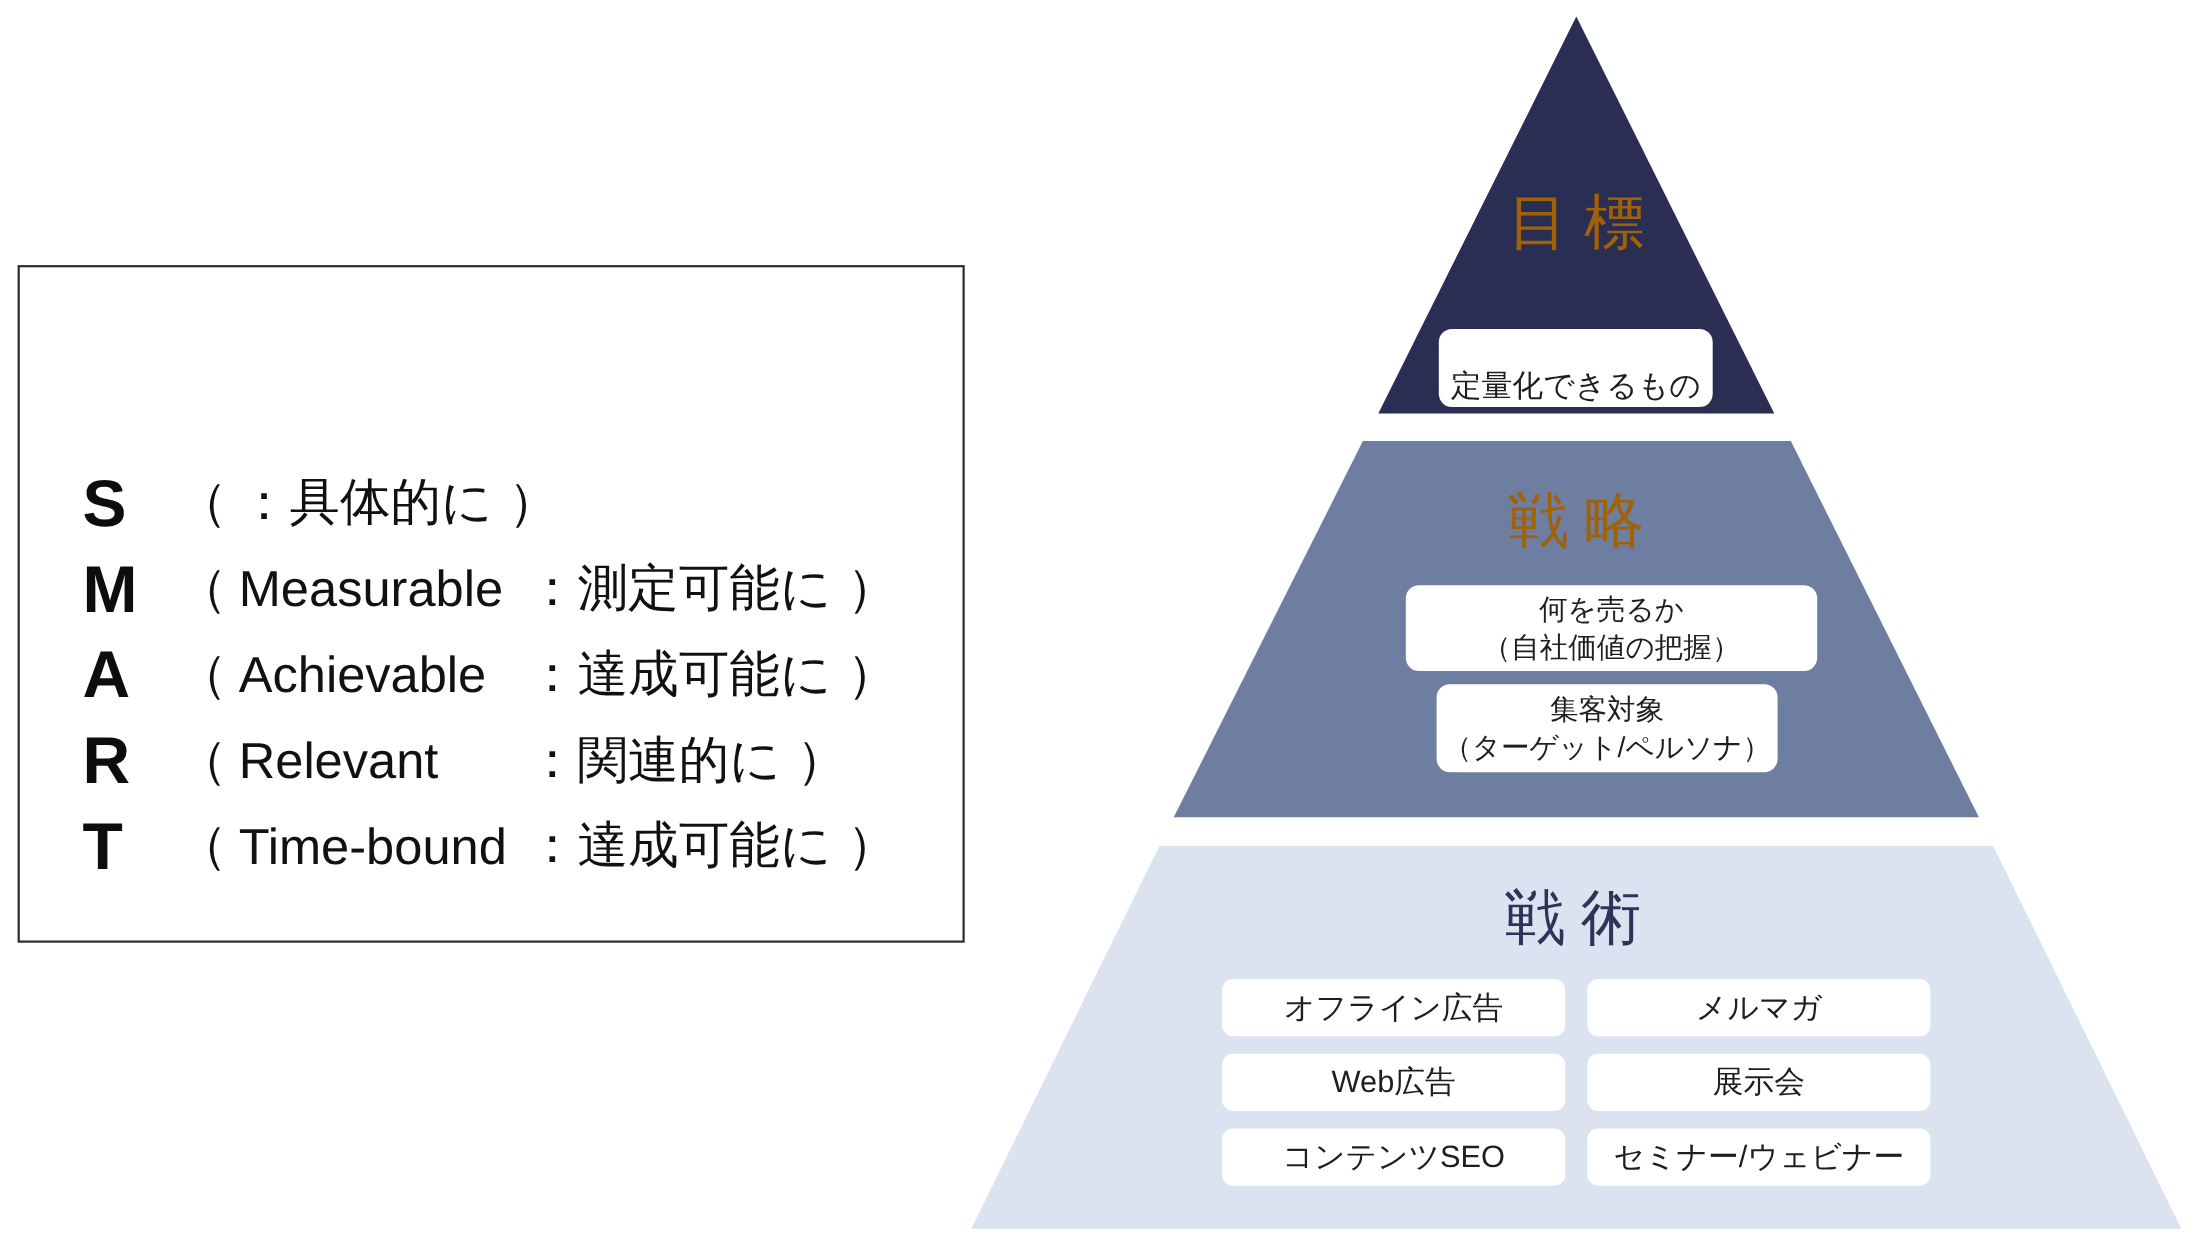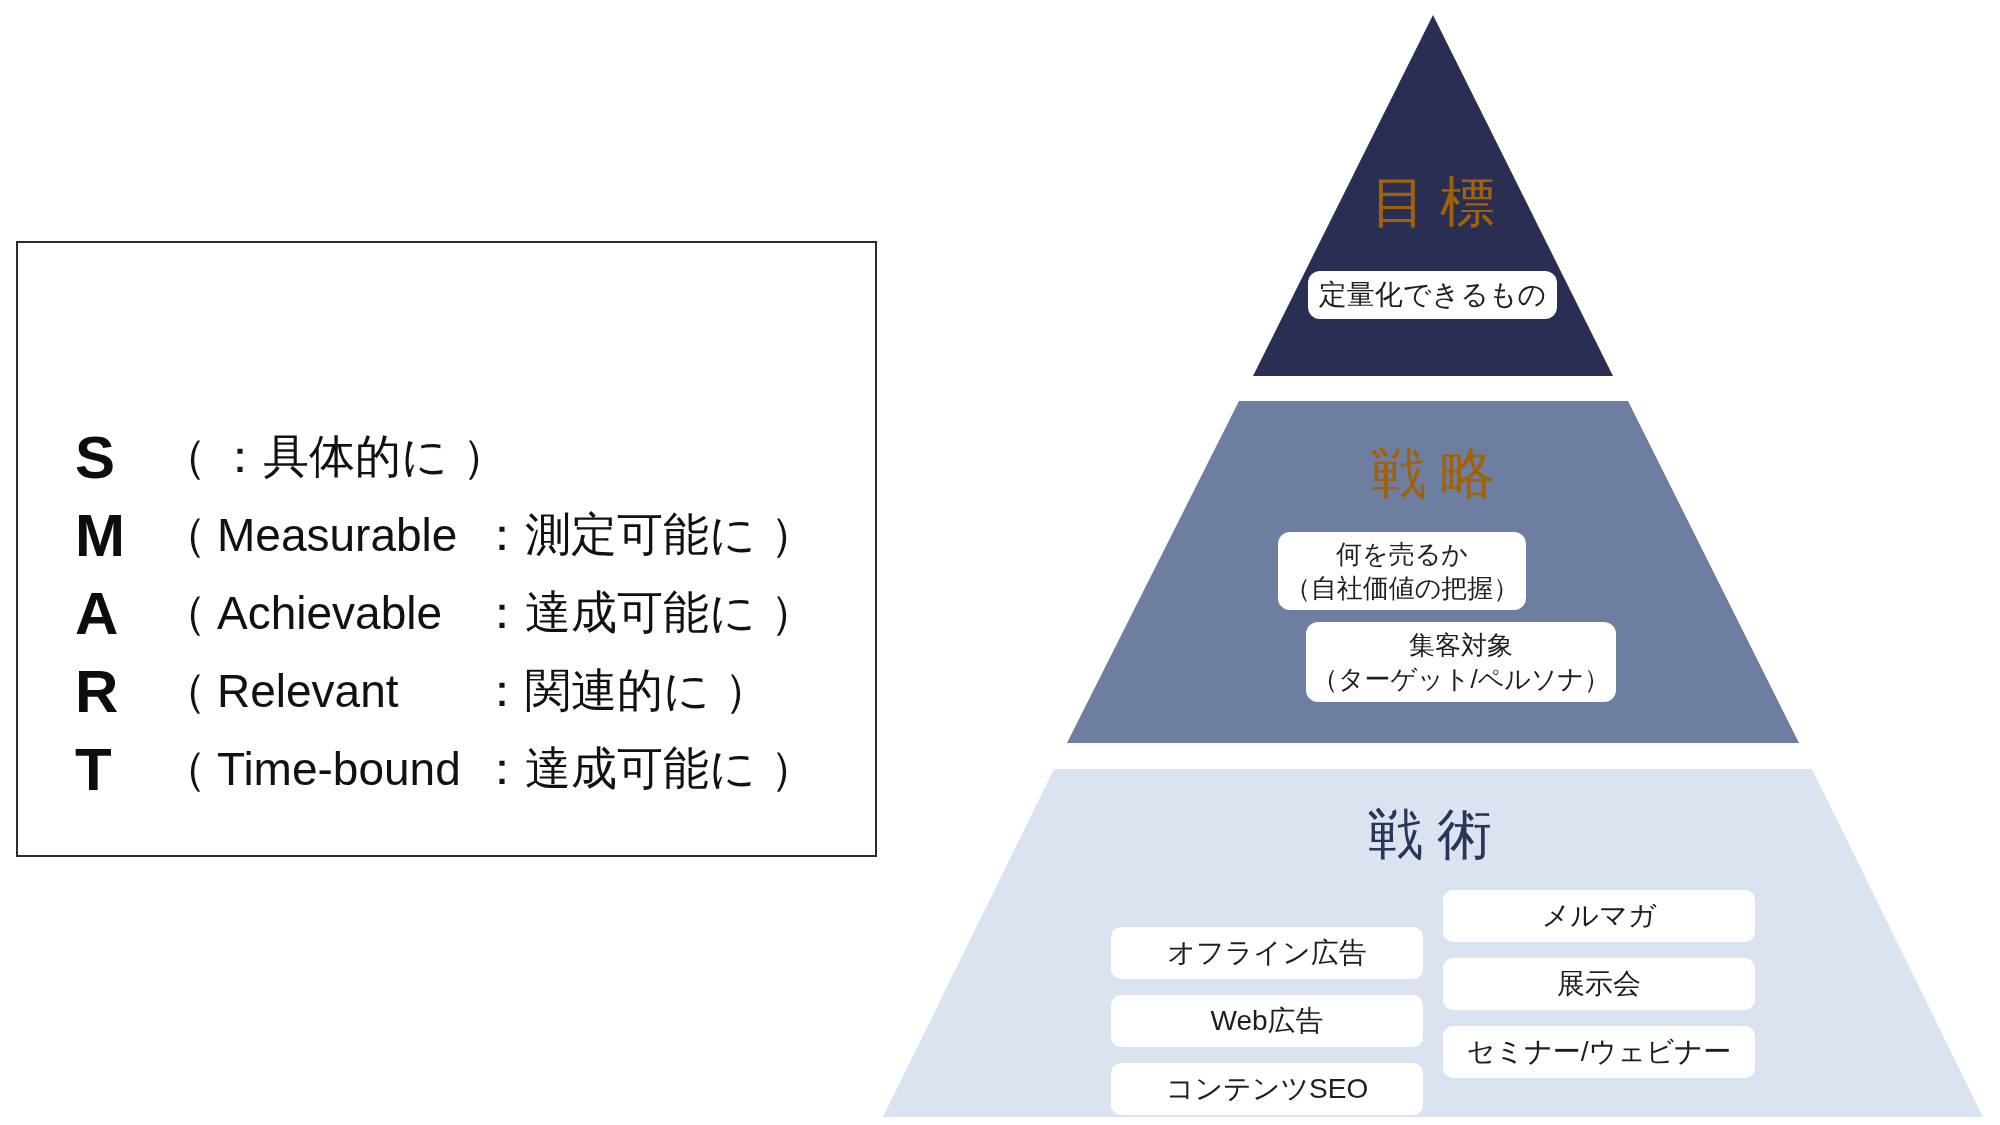--- a/index.html
+++ b/index.html
@@ -84,25 +84,25 @@
     position: absolute;
     background: #ffffff;
     border-radius: 12px;
     display: flex;
     flex-direction: column;
     align-items: center;
     justify-content: center;
     text-align: center;
     color: #1e1e1e;
   }
-  .goal-box  { left: 1308px; top: 271px; width: 249px; height: 48px; font-size: 28px; }
-  .strat-box-1 { left: 1278px; top: 532px; width: 248px; height: 78px; font-size: 26px; line-height: 34px; }
+  .goal-box  { left: 1308px; top: 299px; width: 249px; height: 71px; font-size: 28px; justify-content: flex-end; }
+  .strat-box-1 { left: 1278px; top: 532px; width: 374px; height: 78px; font-size: 26px; line-height: 34px; }
   .strat-box-2 { left: 1278px; top: 622px; width: 310px; height: 80px; font-size: 26px; line-height: 34px; margin-left: 28px; }
   .tactic-box { width: 312px; height: 52px; font-size: 28px; border-radius: 10px; }
-  .col-left  { left: 1111px; margin-top: 37px; }
+  .col-left  { left: 1111px; }
   .col-right { left: 1443px; }
   .row-1 { top: 890px; }
   .row-2 { top: 958px; }
   .row-3 { top: 1026px; }
 </style>
 </head>
 <body>
 
 <div class="smart-panel">
 

